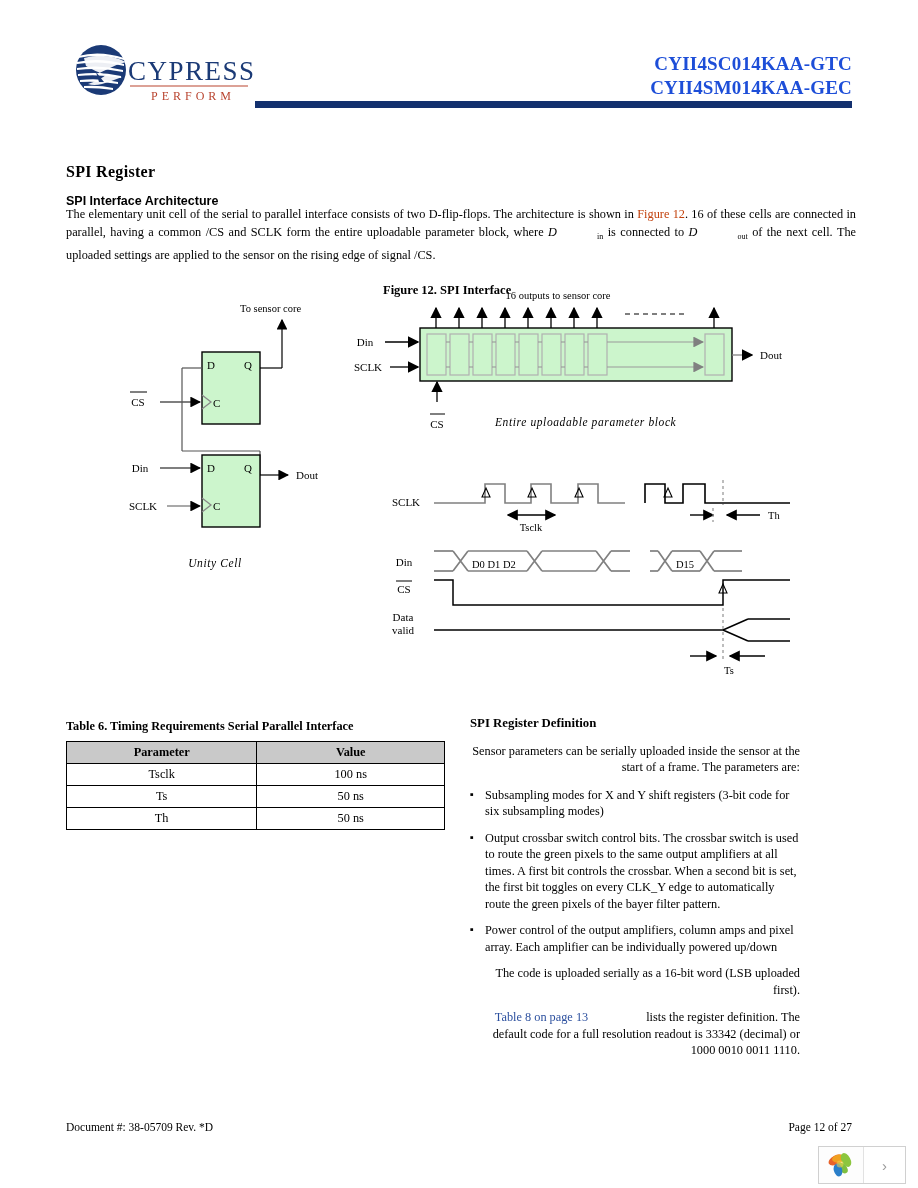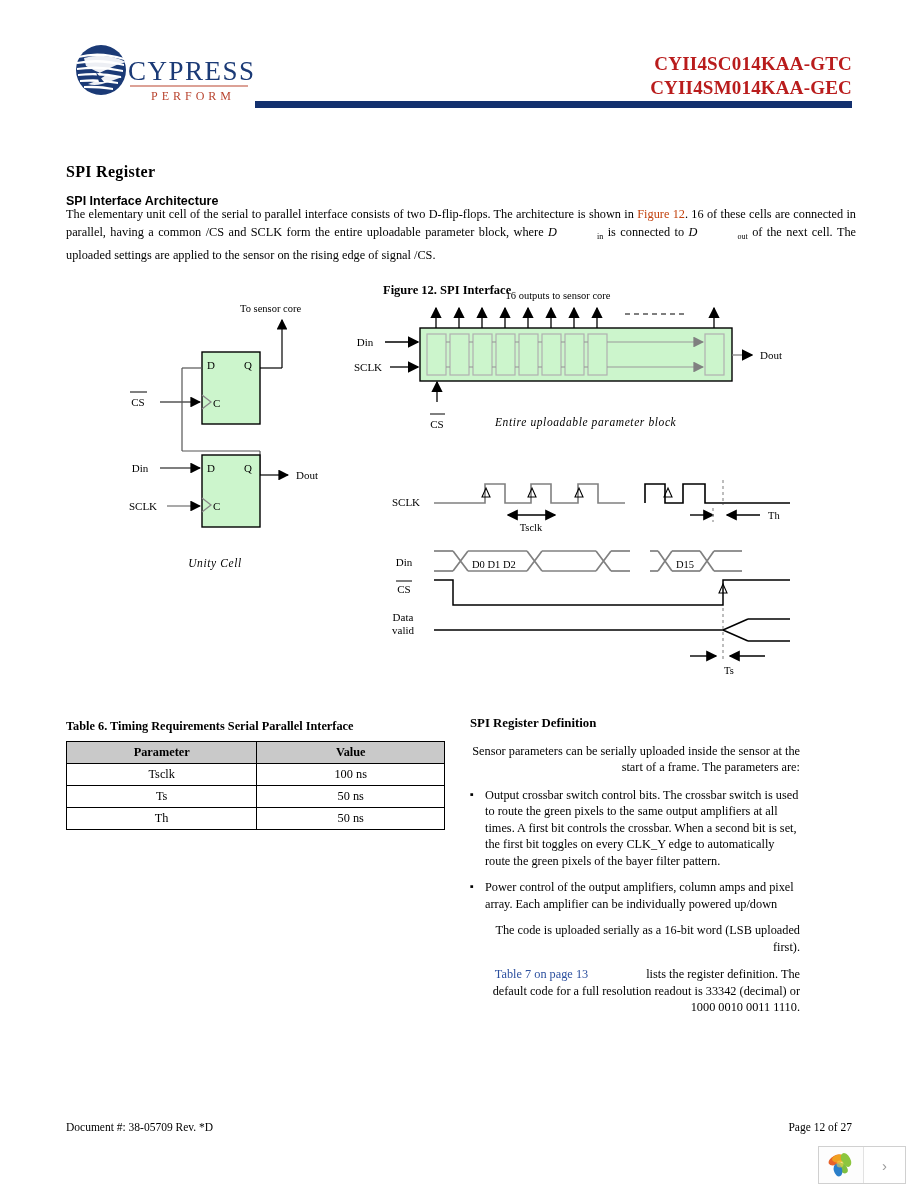--- a/index.html
+++ b/index.html
@@ -30,21 +30,21 @@
   .logo-svg { display: block; }
 
   .part-numbers {
     position: absolute;
     right: 66px; top: 52px;
     text-align: right;
     font-family: "Liberation Serif", serif;
     font-weight: bold;
     font-size: 19px;
     letter-spacing: 0.2px;
-    color: #b91c1c;
+    color: #1d4ed8;
     line-height: 24px;
   }
   .part-line { white-space: nowrap; }
 
   .header-rule {
     position: absolute;
     left: 255px; top: 101px;
     width: 597px; height: 7px;
     background: #13306e;
   }
@@ -449,26 +449,27 @@
       <td>Th</td>
       <td>50 ns</td>
     </tr>
   </tbody>
 </table>
 
 <div class="right-col">
   <h3>SPI Register Definition</h3>
   <p>Sensor parameters can be serially uploaded inside the sensor at the start of a frame. The parameters are:</p>
   <ul class="bullets">
+    <li>Subsampling modes for X and Y shift registers (3-bit code for six subsampling modes)</li>
     <li>Output crossbar switch control bits. The crossbar switch is used to route the green pixels to the same output amplifiers at all times. A first bit controls the crossbar. When a second bit is set, the first bit toggles on every CLK_Y edge to automatically route the green pixels of the bayer filter pattern.</li>
     <li>Power control of the output amplifiers, column amps and pixel array. Each amplifier can be individually powered up/down</li>
   </ul>
   <p>The code is uploaded serially as a 16-bit word (LSB uploaded first).</p>
   <p>
-    <span class="lnk">Table 7 on page 13</span><span class="lnk-gap"></span><span>lists the register definition. The default code for a full resolution readout is 33342 (decimal) or 1000 0010 0011 1110.</span>
+    <span class="lnk">Table 8 on page 13</span><span class="lnk-gap"></span><span>lists the register definition. The default code for a full resolution readout is 33342 (decimal) or 1000 0010 0011 1110.</span>
   </p>
 </div>
 
 <div class="footer-left">Document #: 38-05709 Rev. *D</div>
 <div class="footer-right">Page 12 of 27</div>
 
 <div class="viewer-widget">
   <div class="viewer-logo-cell">
     <svg width="28" height="26" viewBox="0 0 28 26">
       <ellipse cx="9" cy="8" rx="8" ry="4.6" transform="rotate(-28 9 8)" fill="#e8622a"></ellipse>

